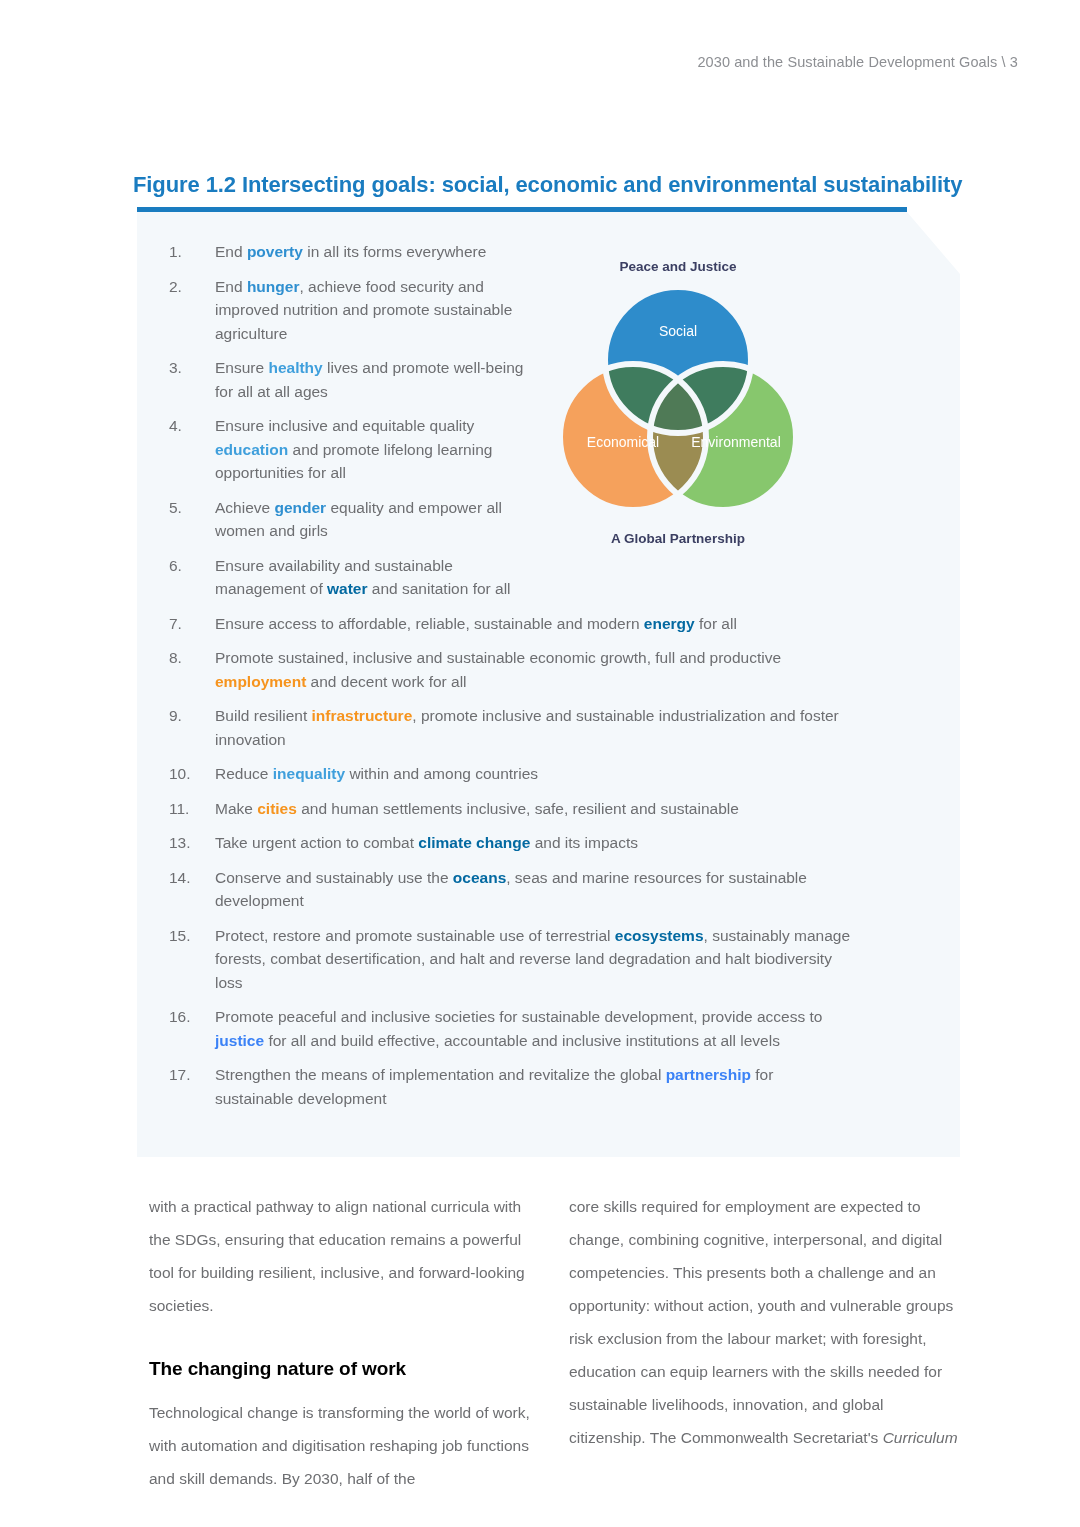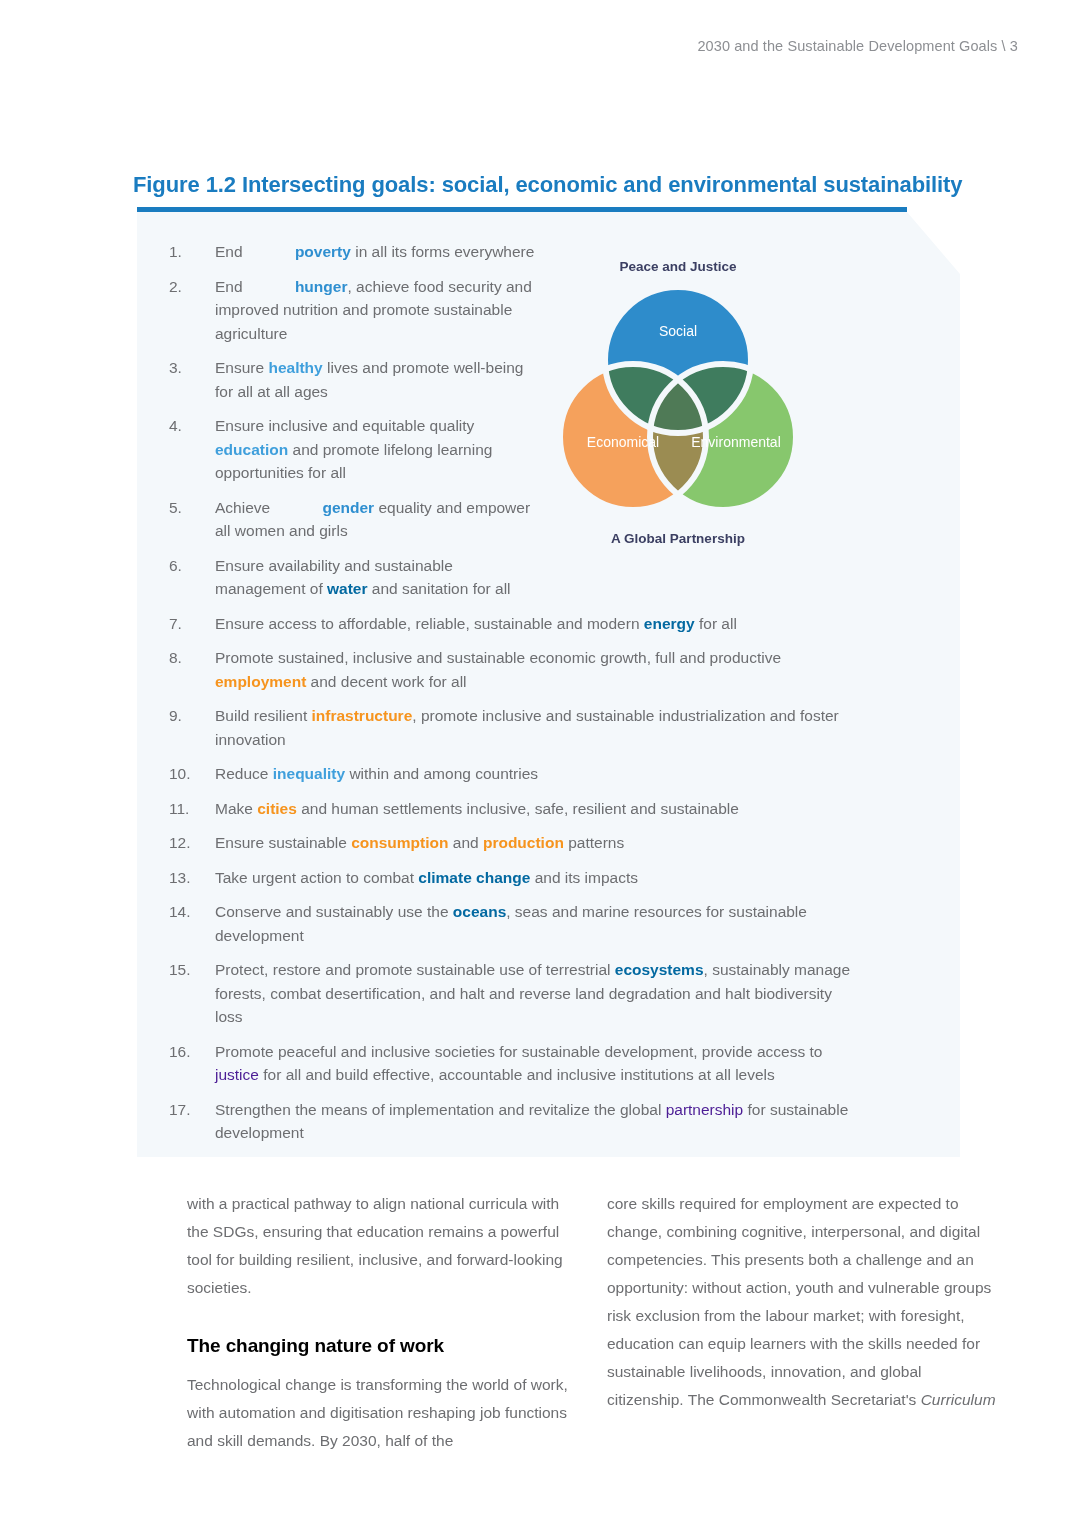--- a/index.html
+++ b/index.html
@@ -12,21 +12,21 @@
     height: 1527px;
     position: relative;
     font-family: "Liberation Sans", sans-serif;
     color: #58595b;
     overflow: hidden;
   }
 
   
   .running-head {
     position: absolute;
-    top: 38px;
+    top: 54px;
     right: 62px;
     font-size: 14.5px;
     color: #8d8f93;
     letter-spacing: 0.1px;
     white-space: nowrap;
     text-align: center;
   }
 
   
   .figure-title {
@@ -78,25 +78,25 @@
     color: #6d6e71;
   }
   .goal-text {
     font-size: 15.5px;
     line-height: 23.5px;
     color: #6d6e71;
   }
   .goal-text.narrow { max-width: 320px; }
   .goal-text.wide   { max-width: 640px; }
 
-  .hl-blue      { color: #2f8fd0; font-weight: 700; margin-left: 48px; }
+  .hl-blue      { color: #2f8fd0; font-weight: 700; }
   .hl-blue-soft { color: #3f9fdc; font-weight: 700; }
   .hl-green     { color: #0369a1; font-weight: 700; }
   .hl-orange    { color: #f6941e; font-weight: 700; }
-  .hl-navy      { color: #4c1d95; font-weight: 400; }
+  .hl-navy      { color: #3b82f6; font-weight: 700; }
 
   
   .venn-wrap {
     position: absolute;
     left: 528px;
     top: 243px;
     width: 300px;
     height: 305px;
   }
   .venn-caption {
@@ -122,23 +122,22 @@
     text-anchor: middle;
     dominant-baseline: middle;
   }
 
   
   .col {
     position: absolute;
     top: 1190px;
     width: 392px;
     font-size: 15.5px;
-    line-height: 28px;
+    line-height: 33px;
     color: #6d6e71;
-    margin-left: 38px;
   }
   .col-left  { left: 149px; }
   .col-right { left: 569px; }
   .col p { margin: 0 0 0 0; }
   .subhead {
     margin: 30px 0 11px 0;
     font-size: 19px;
     font-weight: 600;
     color: #000000;
     letter-spacing: -0.1px;
@@ -191,24 +190,20 @@
       <div class="goal-num">9.</div>
       <div class="goal-text wide"><span>Build resilient </span><span class="hl-orange">infrastructure</span><span>, promote inclusive and sustainable industrialization and foster innovation</span></div>
     </div>
     <div class="goal-row">
       <div class="goal-num">10.</div>
       <div class="goal-text wide"><span>Reduce </span><span class="hl-blue-soft">inequality</span><span> within and among countries</span></div>
     </div>
     <div class="goal-row">
       <div class="goal-num">11.</div>
       <div class="goal-text wide"><span>Make </span><span class="hl-orange">cities</span><span> and human settlements inclusive, safe, resilient and sustainable</span></div>
-    </div>
-    <div class="goal-row">
-      <div class="goal-num">12.</div>
-      <div class="goal-text wide"><span>Ensure sustainable </span><span class="hl-orange">consumption</span><span> and </span><span class="hl-orange">production</span><span> patterns</span></div>
     </div>
     <div class="goal-row">
       <div class="goal-num">13.</div>
       <div class="goal-text wide"><span>Take urgent action to combat </span><span class="hl-green">climate change</span><span> and its impacts</span></div>
     </div>
     <div class="goal-row">
       <div class="goal-num">14.</div>
       <div class="goal-text wide"><span>Conserve and sustainably use the </span><span class="hl-green">oceans</span><span>, seas and marine resources for sustainable development</span></div>
     </div>
     <div class="goal-row">

